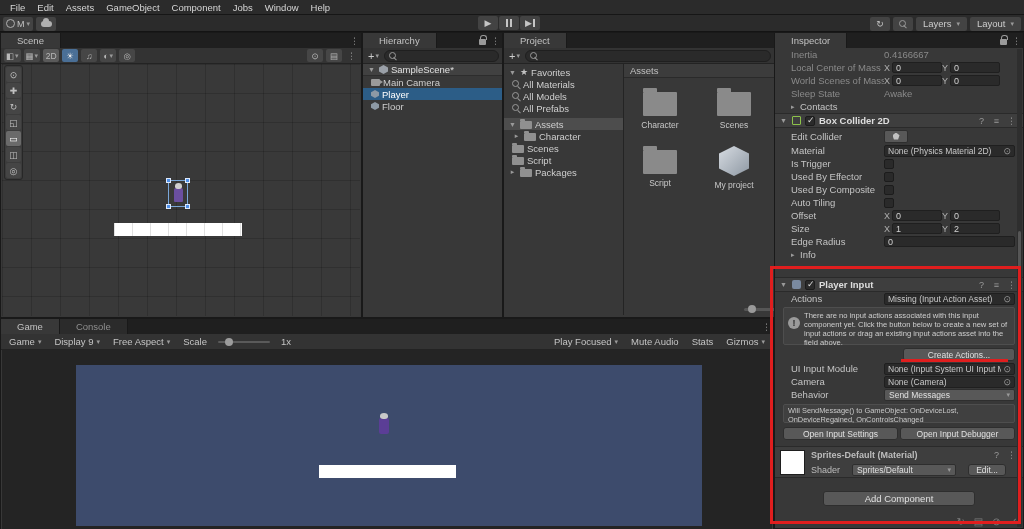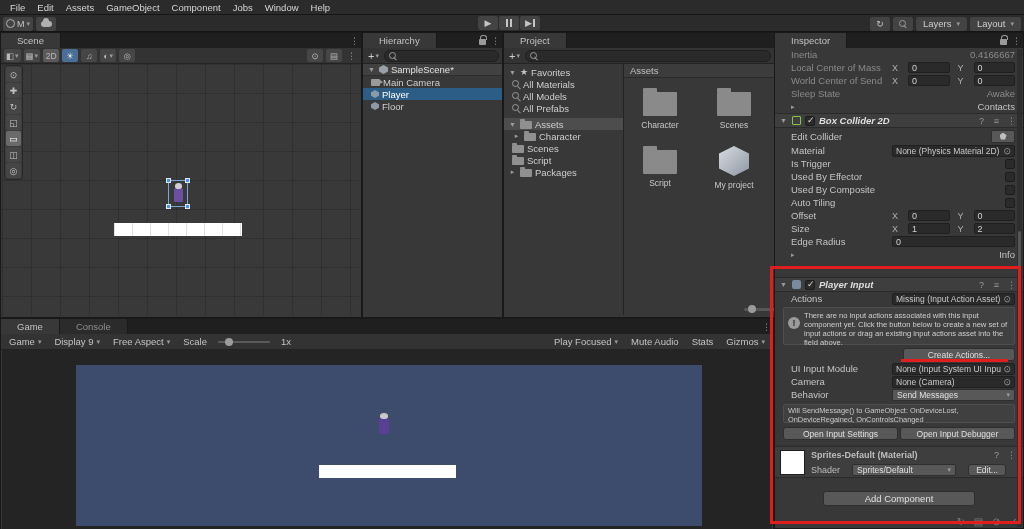--- a/index.html
+++ b/index.html
@@ -96,38 +96,38 @@
 .slider::before{content:"";position:absolute;left:7px;top:-3px;width:8px;height:8px;border-radius:50%;background:#9c9c9c;}
 .game-viewport{position:absolute;left:1px;top:31px;right:1px;bottom:1px;background:#242424;overflow:hidden;}
 .cam-bg{position:absolute;left:74px;top:15px;width:626px;height:161px;background:#3d4b6c;}
 .game-player{position:absolute;left:303px;top:53px;width:10px;height:16px;background:#5b3e96;border-radius:2px;}
 .game-player::before{content:"";position:absolute;top:-5px;left:1px;width:8px;height:6px;background:#c9c9c9;border-radius:50% 50% 40% 40%;}
 .game-platform{position:absolute;left:243px;top:100px;width:137px;height:13px;background:#fff;}
 
 
 .inspector-panel{left:774px;top:32px;width:250px;height:497px;}
 .insp-body{position:absolute;left:0;top:15px;right:0;bottom:0;background:#383838;overflow:hidden;}
-.irow{display:flex;align-items:center;height:13px;padding:0 8px 0 16px;gap:8px;font-size:9.5px;color:#c4c4c4;justify-content:space-between;}
+.irow{display:flex;align-items:center;height:13px;padding:0 8px 0 16px;gap:0;font-size:9.5px;color:#c4c4c4;}
 .ilabel{width:93px;flex:none;overflow:hidden;white-space:nowrap;}
 .ival{color:#c4c4c4;}
 .dim,.dim .ilabel,.dim .ival{color:#8a8a8a;}
 .axis{width:8px;flex:none;color:#b0b0b0;font-size:9px;}
 .ifield{height:11px;background:#2a2a2a;border:1px solid #1f1f1f;border-radius:2px;font-size:9px;color:#d2d2d2;display:flex;align-items:center;padding:0 3px;}
 .ifield.xy{width:50px;}
 .ifield.grow{flex:1;}
 .checkbox{width:10px;height:10px;background:#2a2a2a;border:1px solid #1c1c1c;border-radius:2px;flex:none;position:relative;}
 .checkbox.checked::after{content:"\2713";position:absolute;left:1px;top:-2px;font-size:9px;color:#dcdcdc;}
 .objfield{flex:1;height:12px;background:#2a2a2a;border:1px solid #1f1f1f;border-radius:2px;display:flex;align-items:center;padding:0 3px;gap:2px;overflow:hidden;}
 .objtext{flex:1;font-size:8.5px;color:#c8c8c8;white-space:nowrap;overflow:hidden;}
 .picker{color:#9a9a9a;font-size:9px;flex:none;}
 .dropfield{flex:1;height:12px;background:#585858;border:1px solid #2e2e2e;border-radius:2px;display:flex;align-items:center;padding:0 4px;gap:2px;}
 .dropfield span.txt{flex:1;font-size:8.5px;color:#e0e0e0;white-space:nowrap;overflow:hidden;}
 .comp-header{height:15px;background:#3e3e3e;border-top:1px solid #2a2a2a;border-bottom:1px solid #2a2a2a;display:flex;align-items:center;gap:4px;padding:0 6px 0 4px;}
 .comp-header .fold{width:9px;color:#9a9a9a;font-size:7px;text-align:center;}
-.comp-title{flex:1;font-size:9.5px;font-weight:bold;color:#dedede;white-space:nowrap;overflow:hidden;font-style:italic;}
+.comp-title{flex:1;font-size:9.5px;font-weight:bold;color:#dedede;white-space:nowrap;overflow:hidden;}
 .hicon{color:#9a9a9a;font-size:9px;width:11px;text-align:center;}
 .bc2d-icon{width:9px;height:9px;border:1px solid #8dc24a;border-radius:1px;flex:none;}
 .pi-icon{width:9px;height:9px;background:#7a8aa0;border-radius:2px;flex:none;}
 .iconbtn{width:24px;height:13px;background:#585858;border:1px solid #2e2e2e;border-radius:2px;display:flex;align-items:center;justify-content:center;}
 .iconbtn i{display:block;width:7px;height:7px;background:#c0c0c0;clip-path:polygon(50% 0,100% 40%,80% 100%,20% 100%,0 40%);}
 .warnbox{margin:2px 8px;height:38px;background:#404040;border:1px solid #4e4e4e;border-radius:2px;display:flex;gap:4px;padding:3px 4px;}
 .warn-ic{width:12px;height:12px;border-radius:50%;background:#9a9a9a;color:#2d2d2d;font-size:9px;font-weight:bold;display:flex;align-items:center;justify-content:center;flex:none;margin-top:6px;}
 .warntext{font-size:7.6px;line-height:9px;color:#cfcfcf;}
 .btn{background:#585858;border:1px solid #2e2e2e;border-radius:3px;color:#e0e0e0;font-size:8.5px;display:flex;align-items:center;justify-content:center;}
 .create-row{height:15px;display:flex;justify-content:flex-end;padding-right:8px;align-items:center;}
@@ -456,21 +456,21 @@
           <span class="ival">0.4166667</span>
         </div>
       <div class="irow dim">
         <span class="ilabel">Local Center of Mass</span>
         <span class="axis">X</span>
           <span class="ifield xy">0</span>
         <span class="axis">Y</span>
           <span class="ifield xy">0</span>
       </div>
       <div class="irow dim">
-        <span class="ilabel">World Center of Send</span>
+        <span class="ilabel">World Scenes of Mass</span>
         <span class="axis">X</span>
           <span class="ifield xy">0</span>
         <span class="axis">Y</span>
           <span class="ifield xy">0</span>
       </div>
       <div class="irow dim">
           <span class="ilabel">Sleep State</span>
           <span class="ival">Awake</span>
         </div>
       <div class="irow">

